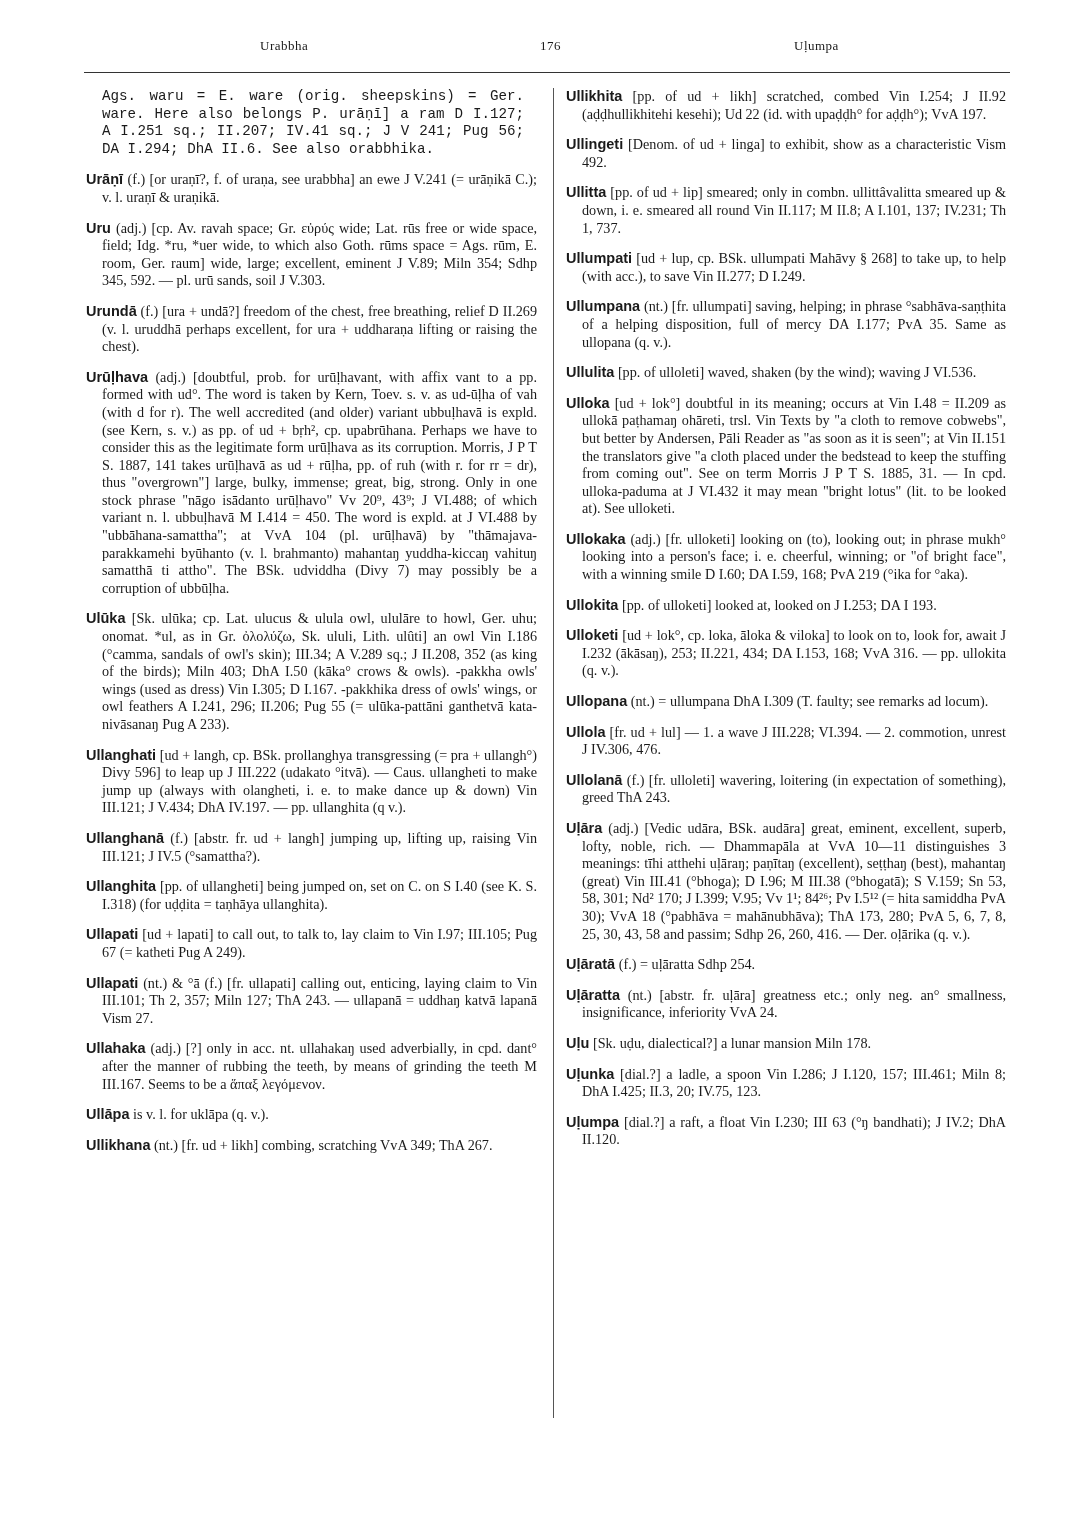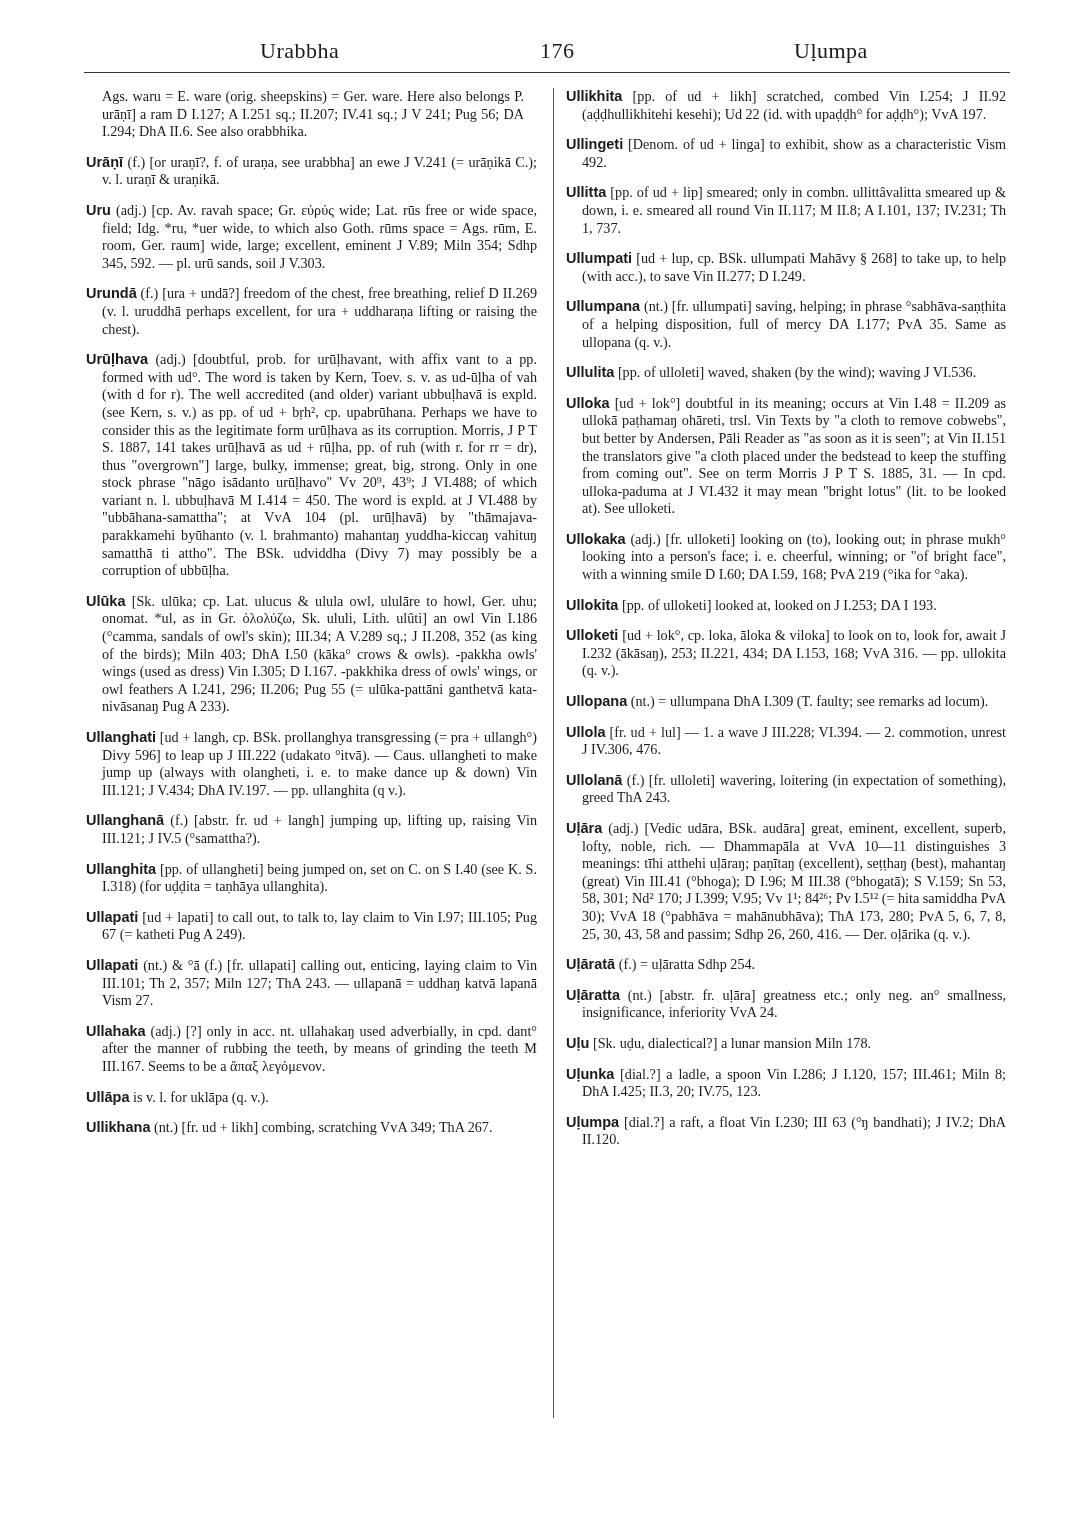--- a/index.html
+++ b/index.html
@@ -5,21 +5,21 @@
   html, body { margin: 0; padding: 0; background: #ffffff; }
   body {
     width: 1073px; height: 1525px; position: relative; overflow: hidden;
     font-family: "DejaVu Serif", "Liberation Serif", serif;
     color: #1a1a1a;
   }
   .header {
     position: absolute; left: 84px; top: 38px; width: 926px; height: 30px;
   }
   .hdr-left, .hdr-center, .hdr-right {
-    position: absolute; top: 0; font-size: 22px; letter-spacing: 0.5px;
+    position: absolute; top: 0; font-size: 13px; letter-spacing: 0.5px;
     font-family: "Liberation Serif", "DejaVu Serif", serif;
   }
   .hdr-left { left: 176px; }
   .hdr-center { left: 456px; }
   .hdr-right { left: 710px; }
   .rule {
     position: absolute; left: 84px; top: 72px; width: 926px; height: 0;
     border-top: 1.5px solid #333;
   }
   .divider {
@@ -33,21 +33,21 @@
   }
   .col.left { left: 86px; width: 455px; }
   .col.right { left: 566px; width: 444px; }
   .entry {
     margin: 0 4px 13px 0; padding-left: 16px; text-indent: -16px;
   }
   .hw {
     font-family: "Liberation Sans", "DejaVu Sans", sans-serif;
     font-weight: bold; font-size: 14.5px;
   }
-  .cont { padding-left: 16px; text-indent: 0; margin: 0 17px 13px 0; }
+  .cont { padding-left: 16px; text-indent: 0; margin: 0 17px 13px 0; font-family: Liberation Mono, monospace; }
 </style>
 </head>
 <body>
 
 <div class="header">
   <span class="hdr-left">Urabbha</span>
   <span class="hdr-center">176</span>
   <span class="hdr-right">Uḷumpa</span>
 </div>
 <div class="rule"></div>

